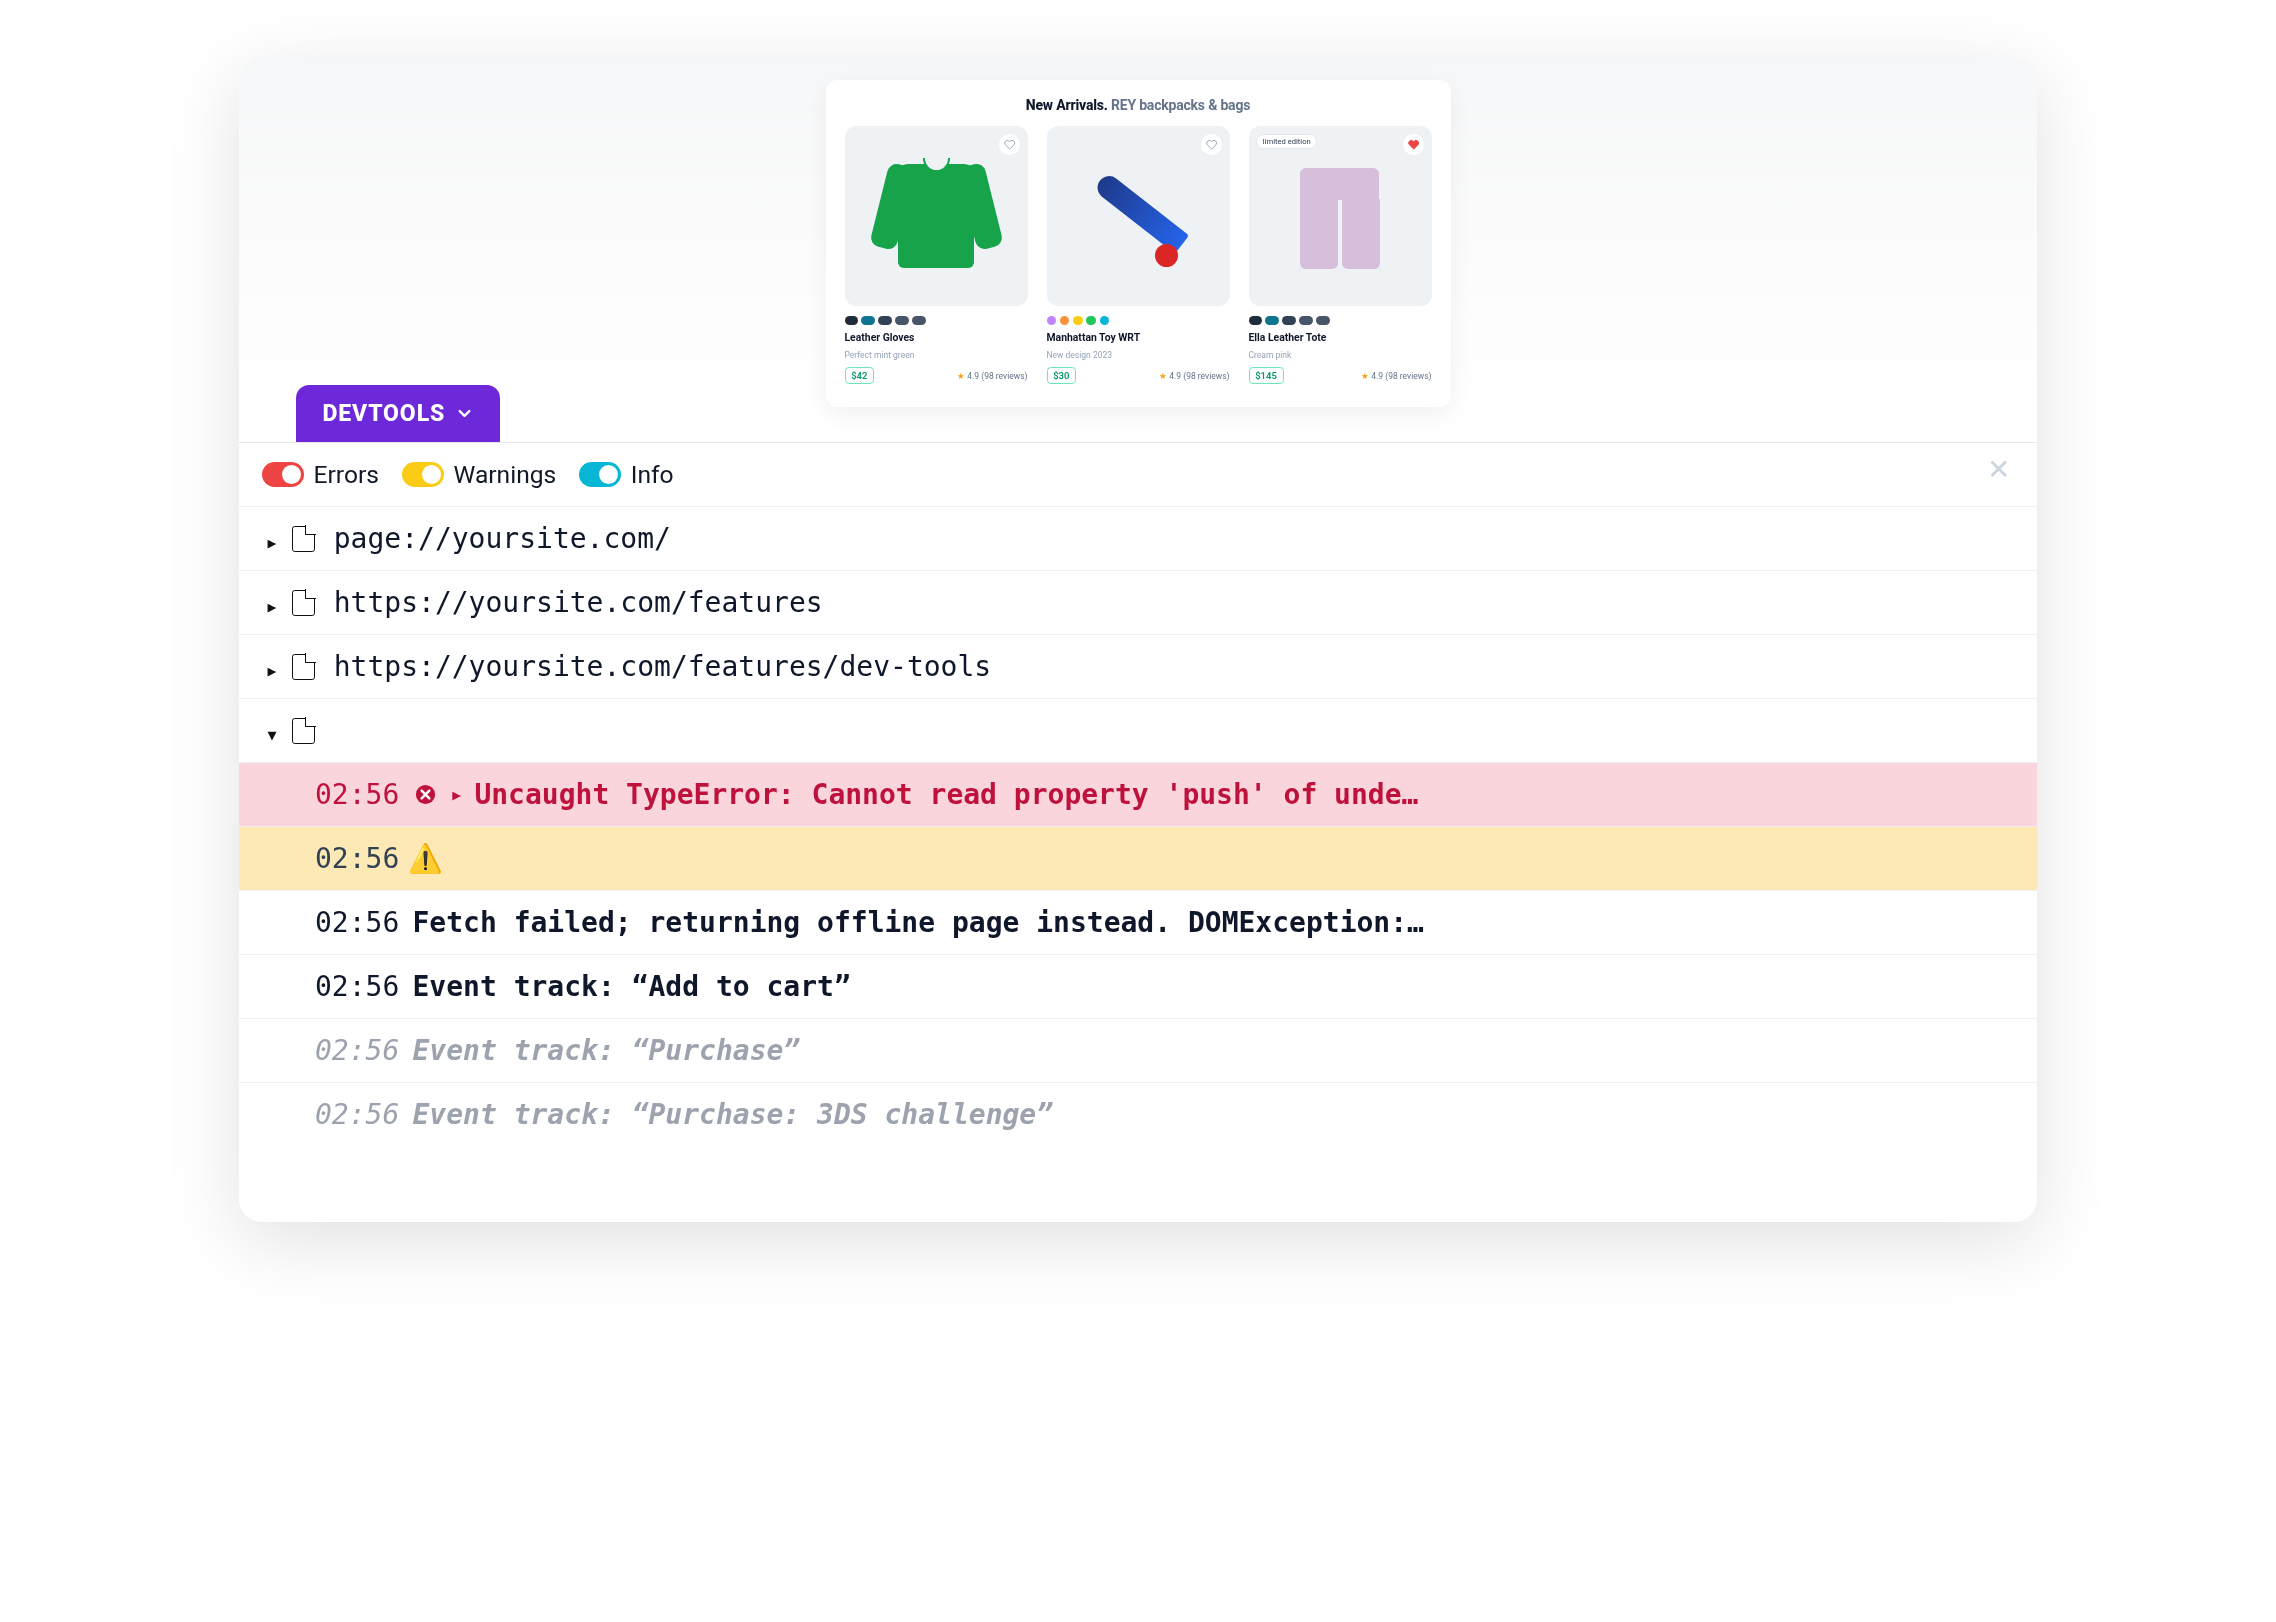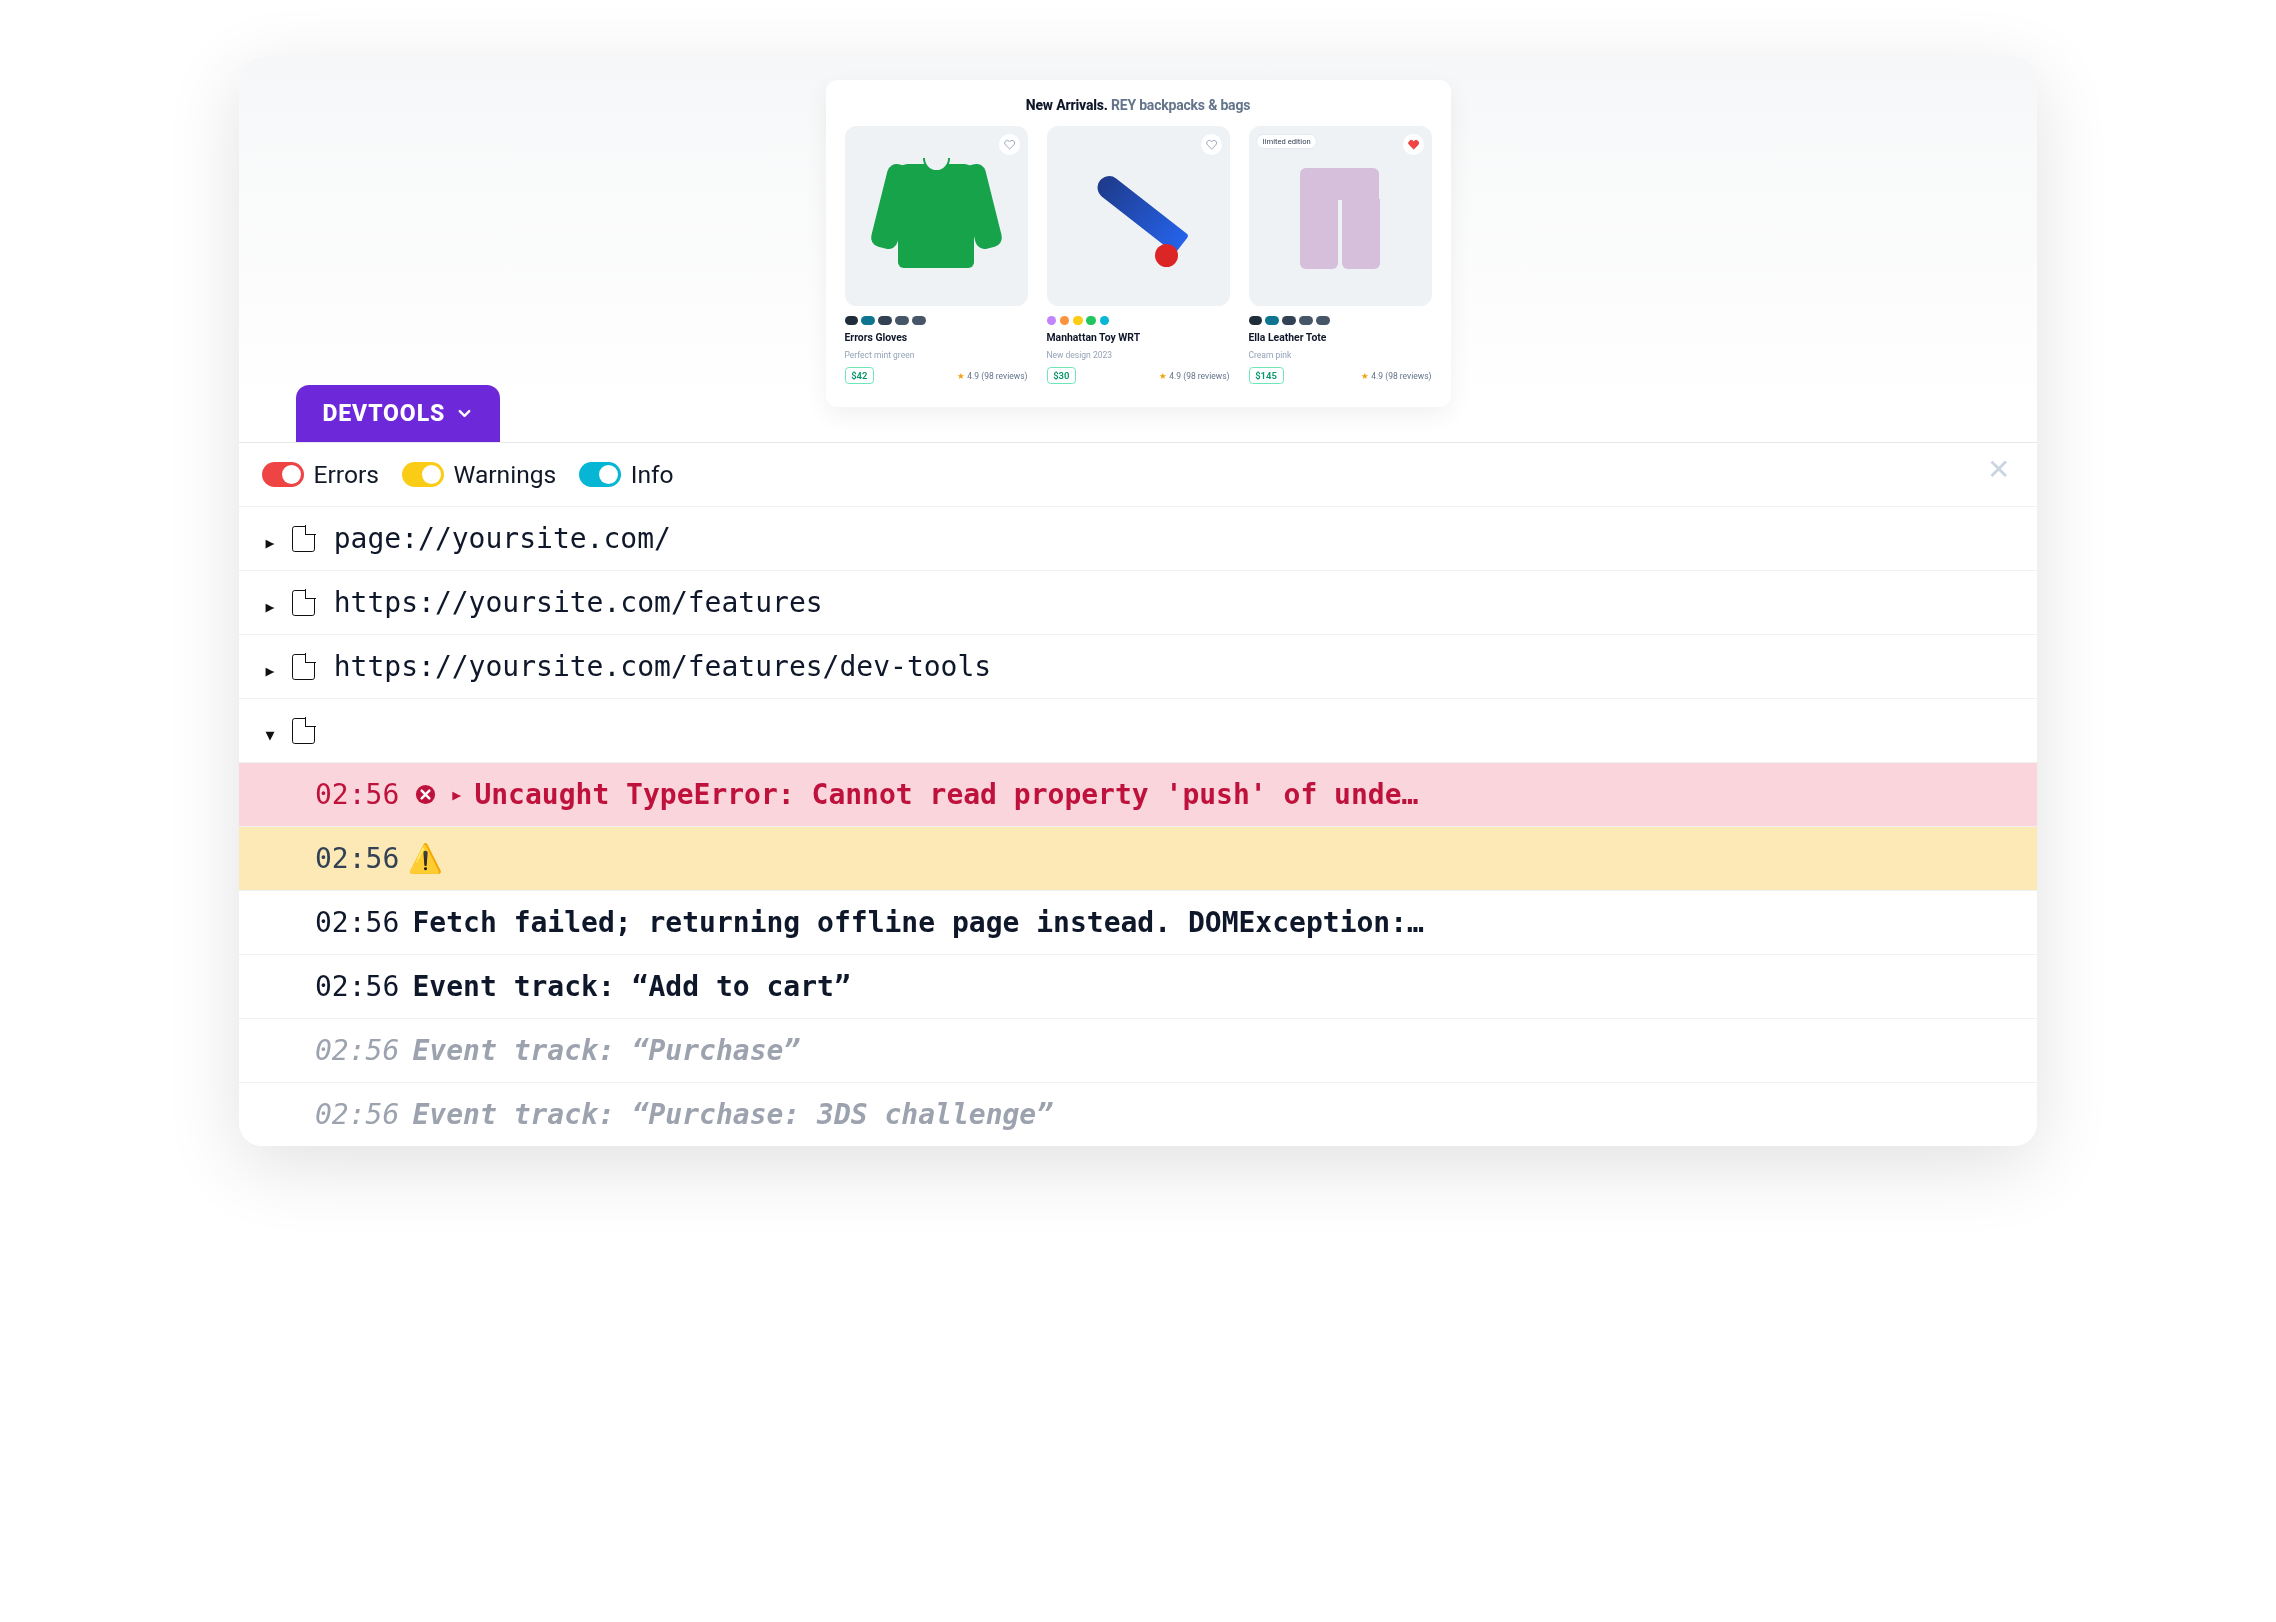--- a/index.html
+++ b/index.html
@@ -120,20 +120,22 @@
     margin-left:57px;
     margin-top:-24.6px;
     position:relative;
   }
   .devtools-tab .chev { width:19px; height:19px; }
 
   
   .console {
     border-top:0.9px solid #e5e7eb;
     background:#fff;
+    padding-bottom:76px;
+    text-align:center;
   }
   .filter-bar {
     display:flex; align-items:center; gap:23px;
     padding:17px 23px;
     position:relative;
   }
   .filter { display:flex; align-items:center; gap:9.5px; font-size:24.6px; color:#111827;}
   .toggle {
     width:42px; height:24.6px; border-radius:945px; position:relative; cursor:pointer;
   }
@@ -209,21 +211,21 @@
                 <div class="neck"></div>
               </div>
             </div>
             <div class="swatches">
               <span class="sw" style="background:#1f2d3a"></span>
               <span class="sw" style="background:#0e7490"></span>
               <span class="sw" style="background:#334155"></span>
               <span class="sw" style="background:#475569"></span>
               <span class="sw" style="background:#475569"></span>
             </div>
-            <div class="pname">Errors Gloves</div>
+            <div class="pname">Leather Gloves</div>
             <div class="pdesc">Perfect mint green</div>
             <div class="pfoot">
               <span class="price">$42</span>
               <span class="rating"><span class="star">★</span>4.9 (98 reviews)</span>
             </div>
           </div>
           <div class="product">
             <div class="thumb">
               <span class="heart">
                 <svg viewBox="0 0 24 24" fill="none" stroke="#94a3b8" stroke-width="2">

